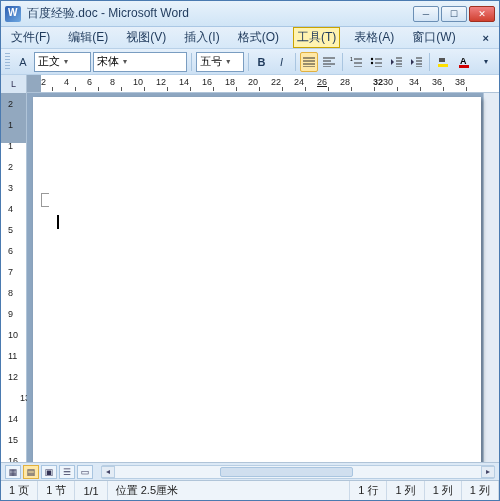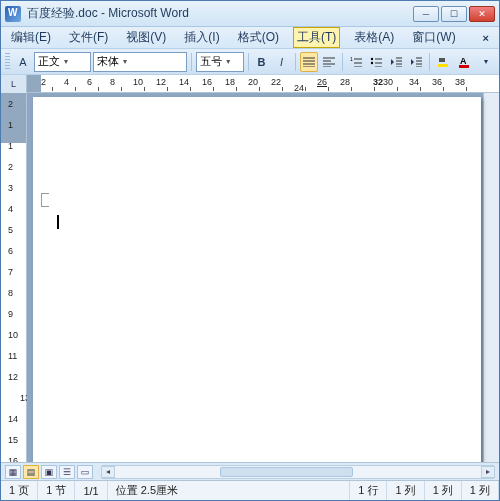--- a/index.html
+++ b/index.html
@@ -59,22 +59,22 @@
     <div class="app-icon"></div>
     <div class="title">百度经验.doc - Microsoft Word</div>
     <div class="win-btns">
       <div class="win-btn">─</div>
       <div class="win-btn">☐</div>
       <div class="win-btn close">✕</div>
     </div>
   </div>
 
   <div class="menubar">
+    <span class="menu-item">文件(F)</span>
     <span class="menu-item">编辑(E)</span>
-    <span class="menu-item">文件(F)</span>
     <span class="menu-item">视图(V)</span>
     <span class="menu-item">插入(I)</span>
     <span class="menu-item">格式(O)</span>
     <span class="menu-item active">工具(T)</span>
     <span class="menu-item">表格(A)</span>
     <span class="menu-item">窗口(W)</span>
     <span class="close-doc">×</span>
   </div>
 
   <div class="toolbar">
@@ -176,21 +176,21 @@
         <span class="num" style="left: 152px;">14</span>
         <div class="tick" style="left: 163px;"></div>
         <span class="num" style="left: 175px;">16</span>
         <div class="tick" style="left: 186px;"></div>
         <span class="num" style="left: 198px;">18</span>
         <div class="tick" style="left: 209px;"></div>
         <span class="num" style="left: 221px;">20</span>
         <div class="tick" style="left: 232px;"></div>
         <span class="num" style="left: 244px;">22</span>
         <div class="tick" style="left: 255px;"></div>
-        <span class="num" style="left: 267px; margin-top: 6px;">24</span>
+        <span class="num" style="left: 267px;">24</span>
         <div class="tick" style="left: 278px;"></div>
         <span class="num" style="left: 290px; text-decoration: underline;">26</span>
         <div class="tick" style="left: 301px;"></div>
         <span class="num" style="left: 313px;">28</span>
         <div class="tick" style="left: 324px;"></div>
         <span class="num" style="left: 356px;">30</span>
         <div class="tick" style="left: 347px;"></div>
         <span class="num" style="left: 346px; font-weight: bold;">32</span>
         <div class="tick" style="left: 370px;"></div>
         <span class="num" style="left: 382px;">34</span>

